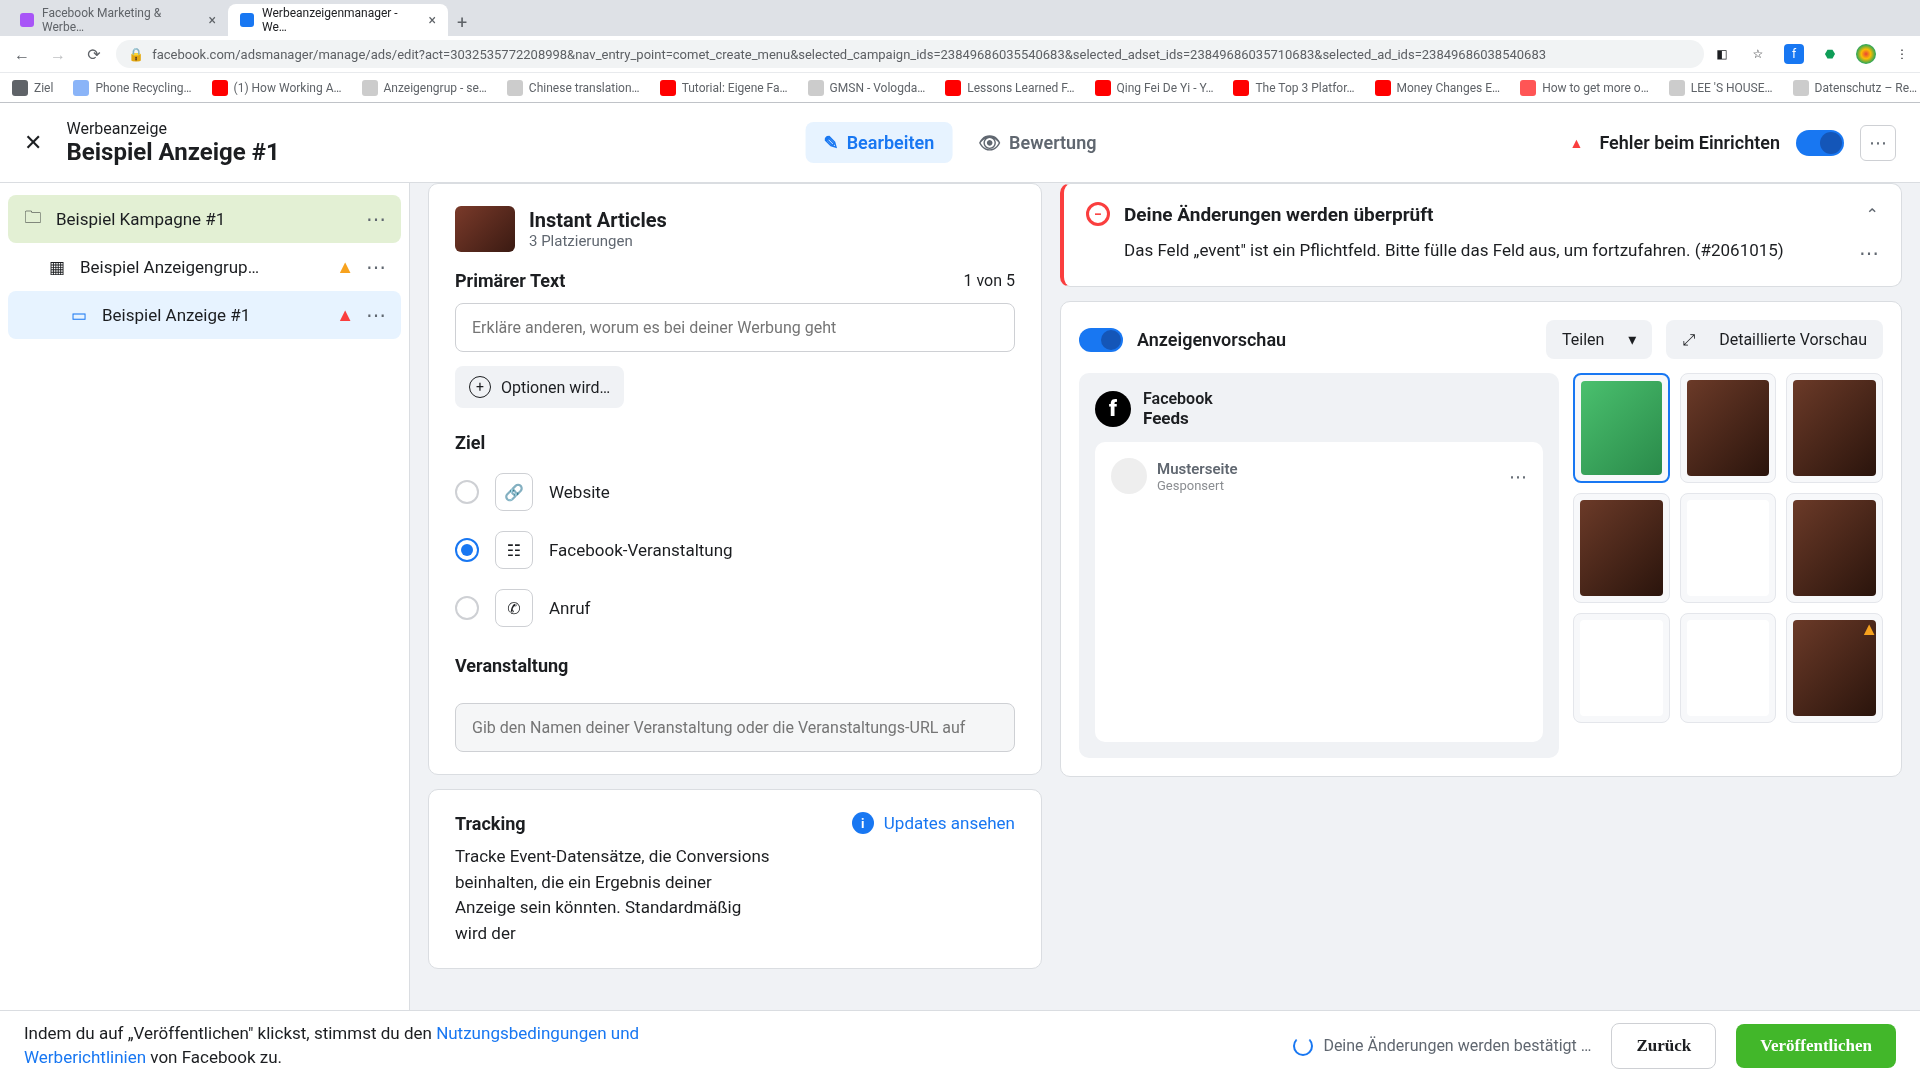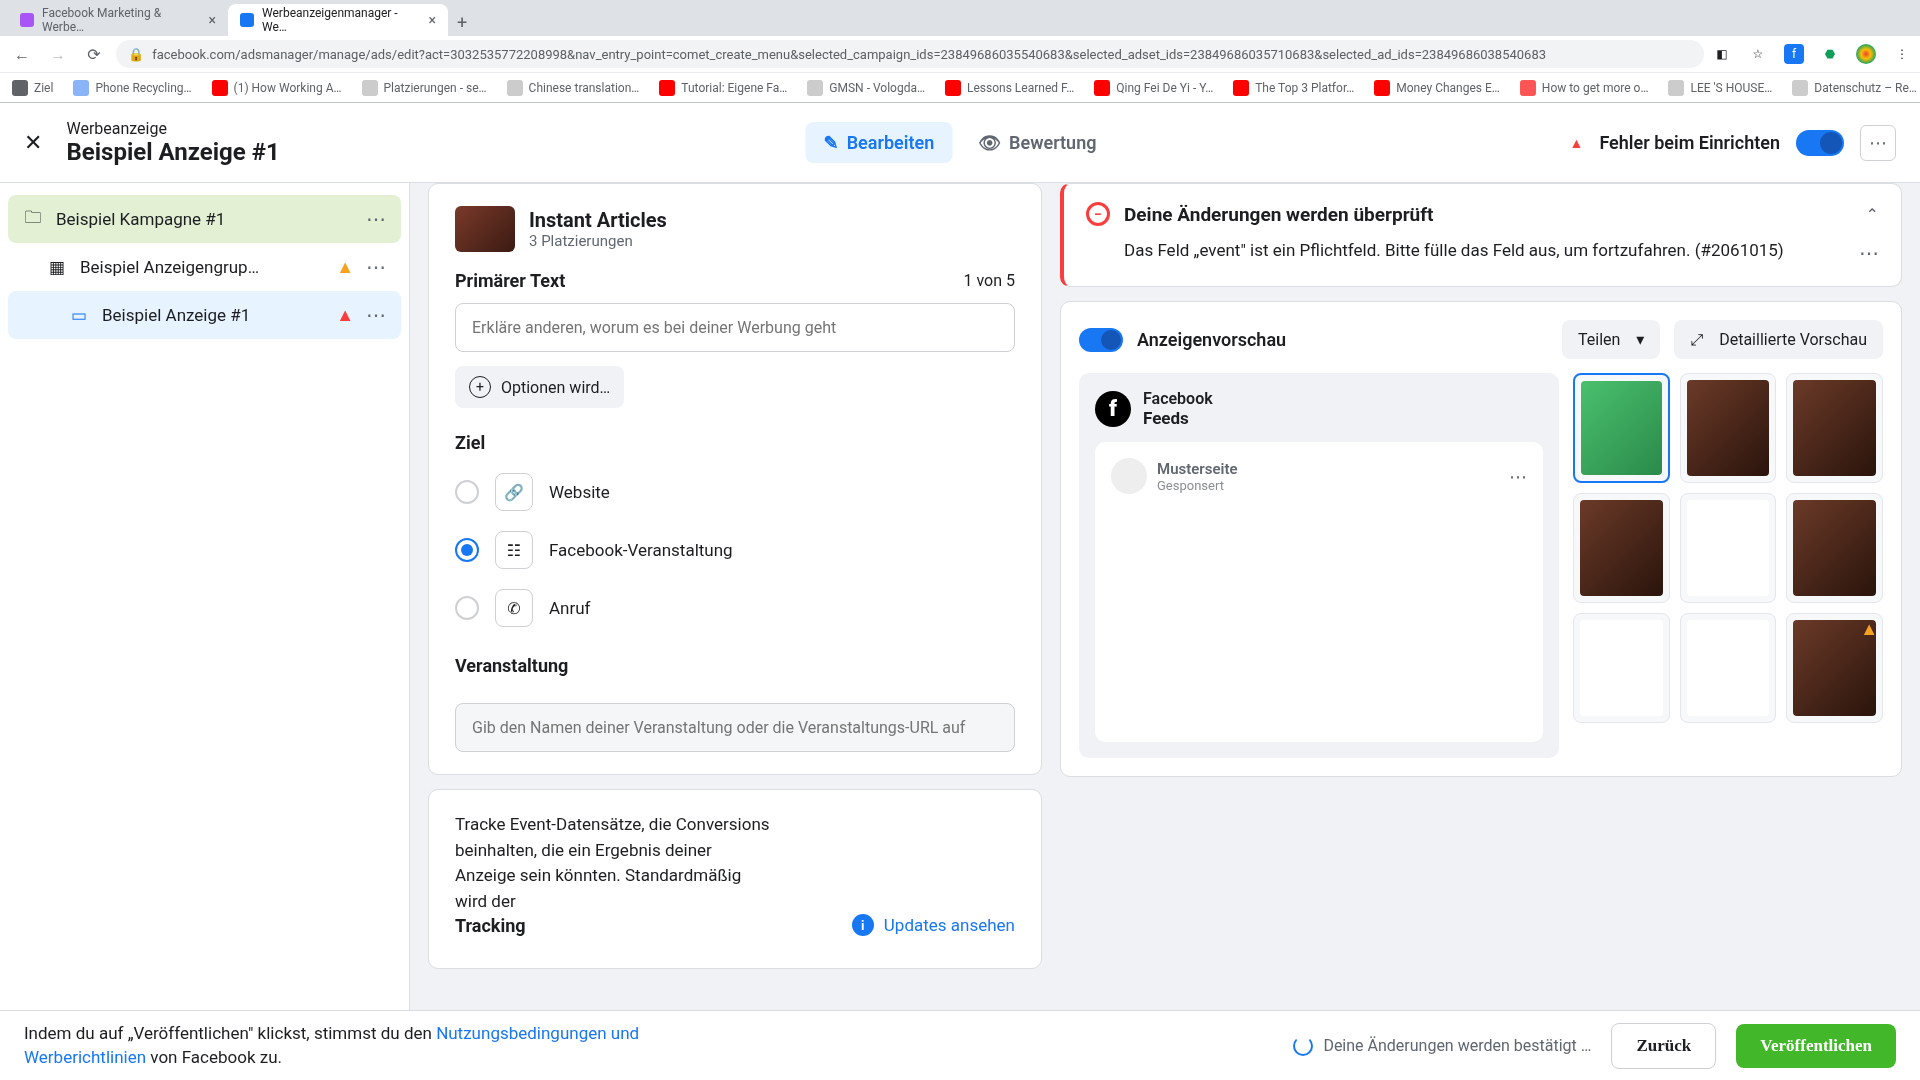--- a/index.html
+++ b/index.html
@@ -82,21 +82,21 @@
 .alert-title { font-size:19px; font-weight:700; flex:1; }
 .alert-chev { font-size:16px; color:#606770; }
 .alert-body { font-size:17px; color:#1c1e21; line-height:1.5; padding-left:38px; display:flex; gap:14px; }
 .alert-body .txt { flex:1; }
 
 .preview-card { background:#fff; border:1px solid #dadde1; border-radius:10px; padding:18px; }
 .pv-head { display:flex; align-items:center; gap:14px; margin-bottom:14px; }
 .pv-toggle { width:44px; height:24px; background:#1877f2; border-radius:12px; position:relative; }
 .pv-toggle .k { position:absolute; right:2px; top:2px; width:20px; height:20px; background:#1456b8; border-radius:50%; }
 .pv-title { font-size:18px; font-weight:600; flex:1; }
-.pv-btn { display:flex; align-items:center; gap:16px; padding:10px 16px; background:#f0f2f5; border-radius:8px; font-size:16px; cursor:pointer; }
+.pv-btn { display:flex; align-items:center; gap:24px; padding:10px 16px; background:#f0f2f5; border-radius:8px; font-size:16px; cursor:pointer; }
 .pv-body { display:flex; gap:14px; }
 .pv-left { flex:1; background:#f0f2f5; border-radius:10px; padding:16px; }
 .pv-platform { display:flex; align-items:center; gap:12px; margin-bottom:14px; }
 .fb-logo { width:36px; height:36px; background:#000; border-radius:50%; display:flex; align-items:center; justify-content:center; color:#fff; font-weight:900; font-size:22px; }
 .pv-plat-name { font-size:16px; font-weight:600; }
 .pv-plat-sub { font-size:17px; font-weight:700; }
 .mock-post { background:#fff; border-radius:10px; padding:16px; min-height:300px;margin-top:8px; }
 .mock-head { display:flex; align-items:center; gap:10px; }
 .mock-ava { width:36px; height:36px; background:#eee; border-radius:50%; }
 .mock-name { font-size:15px; font-weight:600; color:#606770; }
@@ -161,21 +161,21 @@
     <div class="bm">
         <span class="bm-ico" style="background:#8ab4f8"></span>
         <span>Phone Recycling…</span>
       </div>
     <div class="bm">
         <span class="bm-ico" style="background:#f00"></span>
         <span>(1) How Working A…</span>
       </div>
     <div class="bm">
         <span class="bm-ico" style="background:#ccc"></span>
-        <span>Platzierungen - se…</span>
+        <span>Anzeigengrup - se…</span>
       </div>
     <div class="bm">
         <span class="bm-ico" style="background:#ccc"></span>
         <span>Chinese translation…</span>
       </div>
     <div class="bm">
         <span class="bm-ico" style="background:#f00"></span>
         <span>Tutorial: Eigene Fa…</span>
       </div>
     <div class="bm">
@@ -297,28 +297,28 @@
         <div class="radio"></div>
         <div class="radio-ico">✆</div>
         <div class="radio-label">Anruf</div>
       </div>
 
       <div class="sec-title" style="margin-top:18px;margin-bottom:27px">Veranstaltung</div>
       <input class="inp" style="background: rgb(245, 246, 247);" placeholder="Gib den Namen deiner Veranstaltung oder die Veranstaltungs-URL auf">
     </div>
 
     <div class="card">
-      <div style="font-size:17px;line-height:1.5;max-width:320px">Tracke Event-Datensätze, die Conversions beinhalten, die ein Ergebnis deiner Anzeige sein könnten. Standardmäßig wird der</div>
       <div style="display:flex;justify-content:space-between;align-items:center;margin-bottom:10px">
         <div class="sec-title">Tracking</div>
         <div class="info-row">
           <span class="info-ico">i</span>
           <span>Updates ansehen</span>
         </div>
       </div>
+      <div style="font-size:17px;line-height:1.5;max-width:320px">Tracke Event-Datensätze, die Conversions beinhalten, die ein Ergebnis deiner Anzeige sein könnten. Standardmäßig wird der</div>
     </div>
   </div>
 
   <div class="right">
     <div class="alert">
       <div class="alert-head">
         <div class="alert-ico">−</div>
         <div class="alert-title">Deine Änderungen werden überprüft</div>
         <div class="alert-chev">⌃</div>
       </div>

